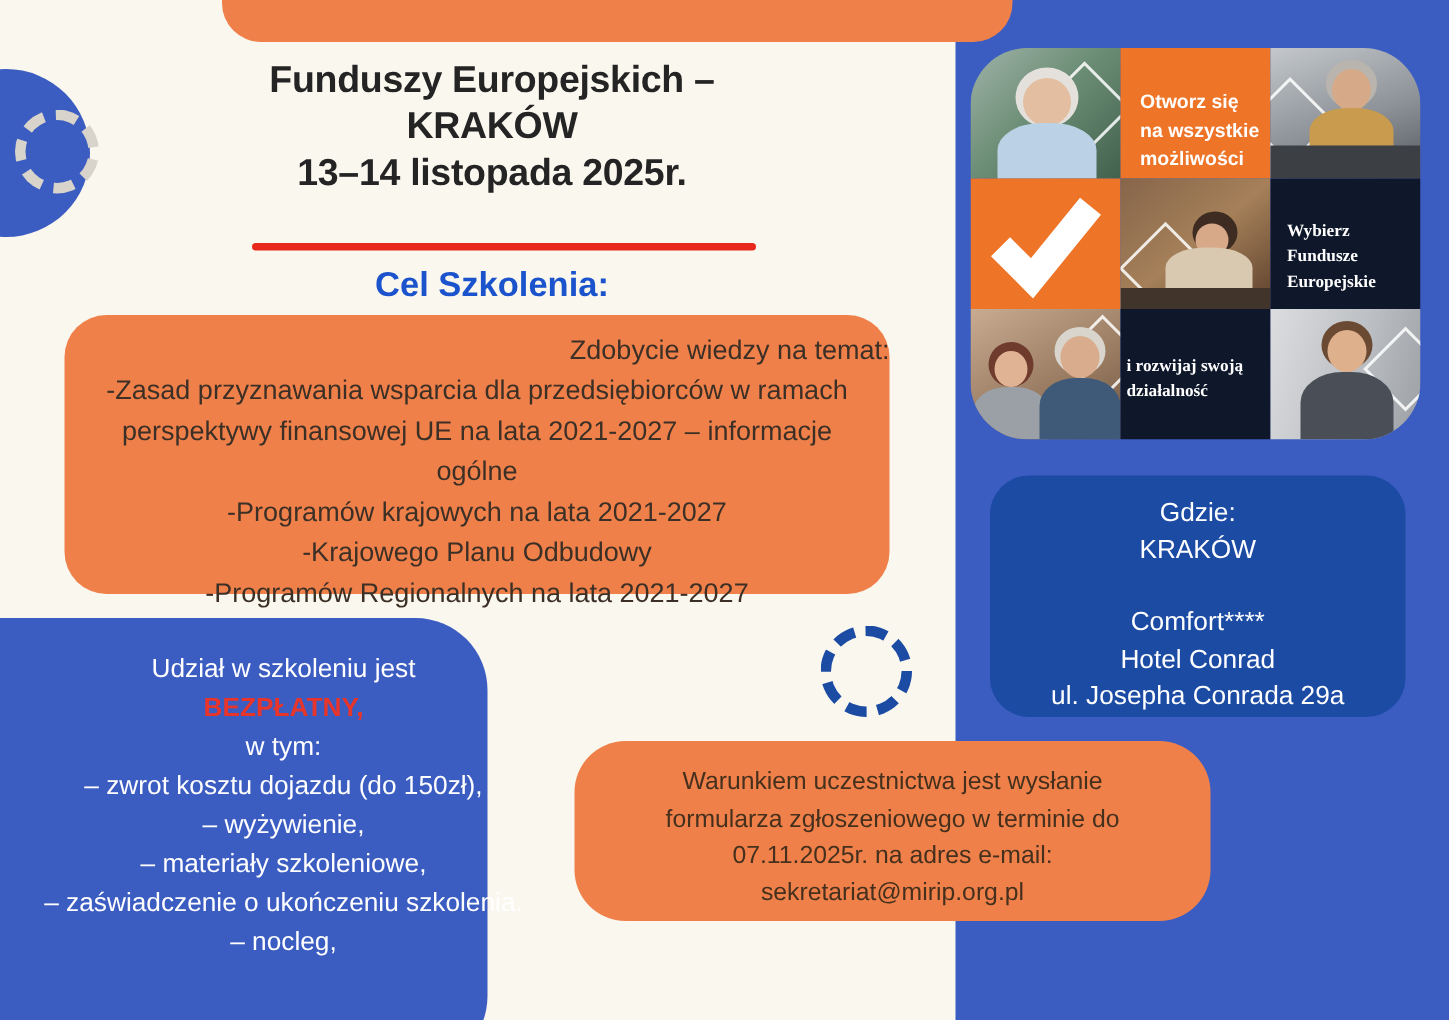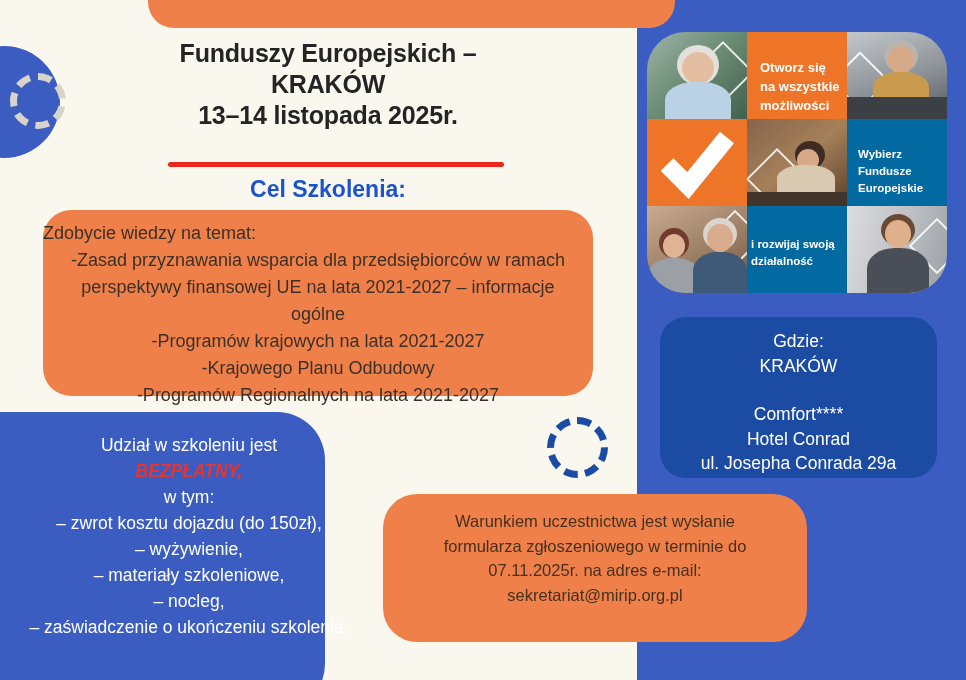--- a/index.html
+++ b/index.html
@@ -19,44 +19,44 @@
 
   
   .title{left:18px;top:38px;width:620px;text-align:center;font-size:25px;font-weight:bold;
          color:#242424;line-height:31px;letter-spacing:-0.2px;}
   .underline{left:168px;top:162px;width:336px;height:5px;background:#E8281C;border-radius:3px;}
   .goal-heading{left:18px;top:176px;width:620px;text-align:center;font-size:23px;font-weight:bold;color:#1A53CC;}
 
   
   .goal-box{left:43px;top:210px;width:550px;height:186px;background:#F0804A;border-radius:28px;
             color:#3C3026;font-size:18px;}
-  .goal-intro{padding-top:13px;text-align:left;}
+  .goal-intro{padding-top:13px;text-align:right;}
   .goal-items{margin-top:3px;padding:0 14px;line-height:27px;text-align:center;}
 
   
   .benefits-box{left:-50px;top:412px;width:375px;height:300px;background:#3B5CC1;border-radius:48px;}
   .benefits-text{position:absolute;left:50px;top:20px;width:322px;text-align:center;color:#FFFFFF;
                  font-size:17.5px;line-height:26px;margin-left:28px;}
-  .benefits-highlight{color:#E8352B;font-weight:bold;font-style:italic;}
-
-  
-  .conditions-box{left:383px;top:494px;width:424px;height:148px;background:#F0804A;border-radius:34px;
+  .benefits-highlight{color:#E8352B;font-weight:bold;}
+
+  
+  .conditions-box{left:383px;top:494px;width:424px;height:120px;background:#F0804A;border-radius:34px;
                   color:#45301D;font-size:16.5px;line-height:24.5px;text-align:center;box-sizing:border-box;padding-top:15px;}
 
   
   .location-box{left:660px;top:317px;width:277px;height:161px;background:#1C4BA4;border-radius:26px;
                 color:#FFFFFF;font-size:17.5px;line-height:24.5px;text-align:center;box-sizing:border-box;padding-top:12px;}
   .loc-gap{height:24px;}
 
   
   .collage{left:647px;top:32px;width:300px;height:261px;border-radius:38px;overflow:hidden;
            display:grid;grid-template-columns:repeat(3,1fr);grid-template-rows:repeat(3,1fr);}
   .tile{position:relative;overflow:hidden;}
   .tile-orange{background:#EE7428;}
-  .tile-navy{background:#0369a1;}
+  .tile-navy{background:#0f172a;font-family:Liberation Serif, serif;}
   .tile-text{color:#fff;font-weight:bold;}
   .tt1{font-size:13px;line-height:19px;padding:14px 0 0 13px;margin-top:12px;}
   .tt2{font-size:11.5px;line-height:17px;padding:27px 0 0 11px;}
   .tt3{font-size:11.5px;line-height:17px;padding:30px 0 0 4px;}
 
   .photo1{background:linear-gradient(135deg,#9FB3A8 0%,#6E8F77 45%,#41614D 100%);}
   .photo2{background:linear-gradient(160deg,#C4C8CC 0%,#8D9298 55%,#54585D 100%);}
   .photo3{background:linear-gradient(140deg,#86654A 0%,#A58059 50%,#5D402C 100%);}
   .photo4{background:linear-gradient(150deg,#C8AB90 0%,#97795F 60%,#6B5442 100%);}
   .photo5{background:linear-gradient(105deg,#DCDDDF 0%,#BCBFC3 55%,#9B9EA3 100%);}
@@ -101,22 +101,22 @@
   </div>
 
   <div class="abs benefits-box">
     <div class="benefits-text">
       <div>Udział w szkoleniu jest</div>
       <div class="benefits-highlight">BEZPŁATNY,</div>
       <div>w tym:</div>
       <div>– zwrot kosztu dojazdu (do 150zł),</div>
       <div>– wyżywienie,</div>
       <div>– materiały szkoleniowe,</div>
+      <div>– zaświadczenie o ukończeniu szkolenia.</div>
       <div>– nocleg,</div>
-      <div>– zaświadczenie o ukończeniu szkolenia.</div>
     </div>
   </div>
 
   <div class="abs conditions-box">
     <div>Warunkiem uczestnictwa jest wysłanie</div>
     <div>formularza zgłoszeniowego w terminie do</div>
     <div>07.11.2025r. na adres e-mail:</div>
     <div>sekretariat@mirip.org.pl</div>
   </div>
 

